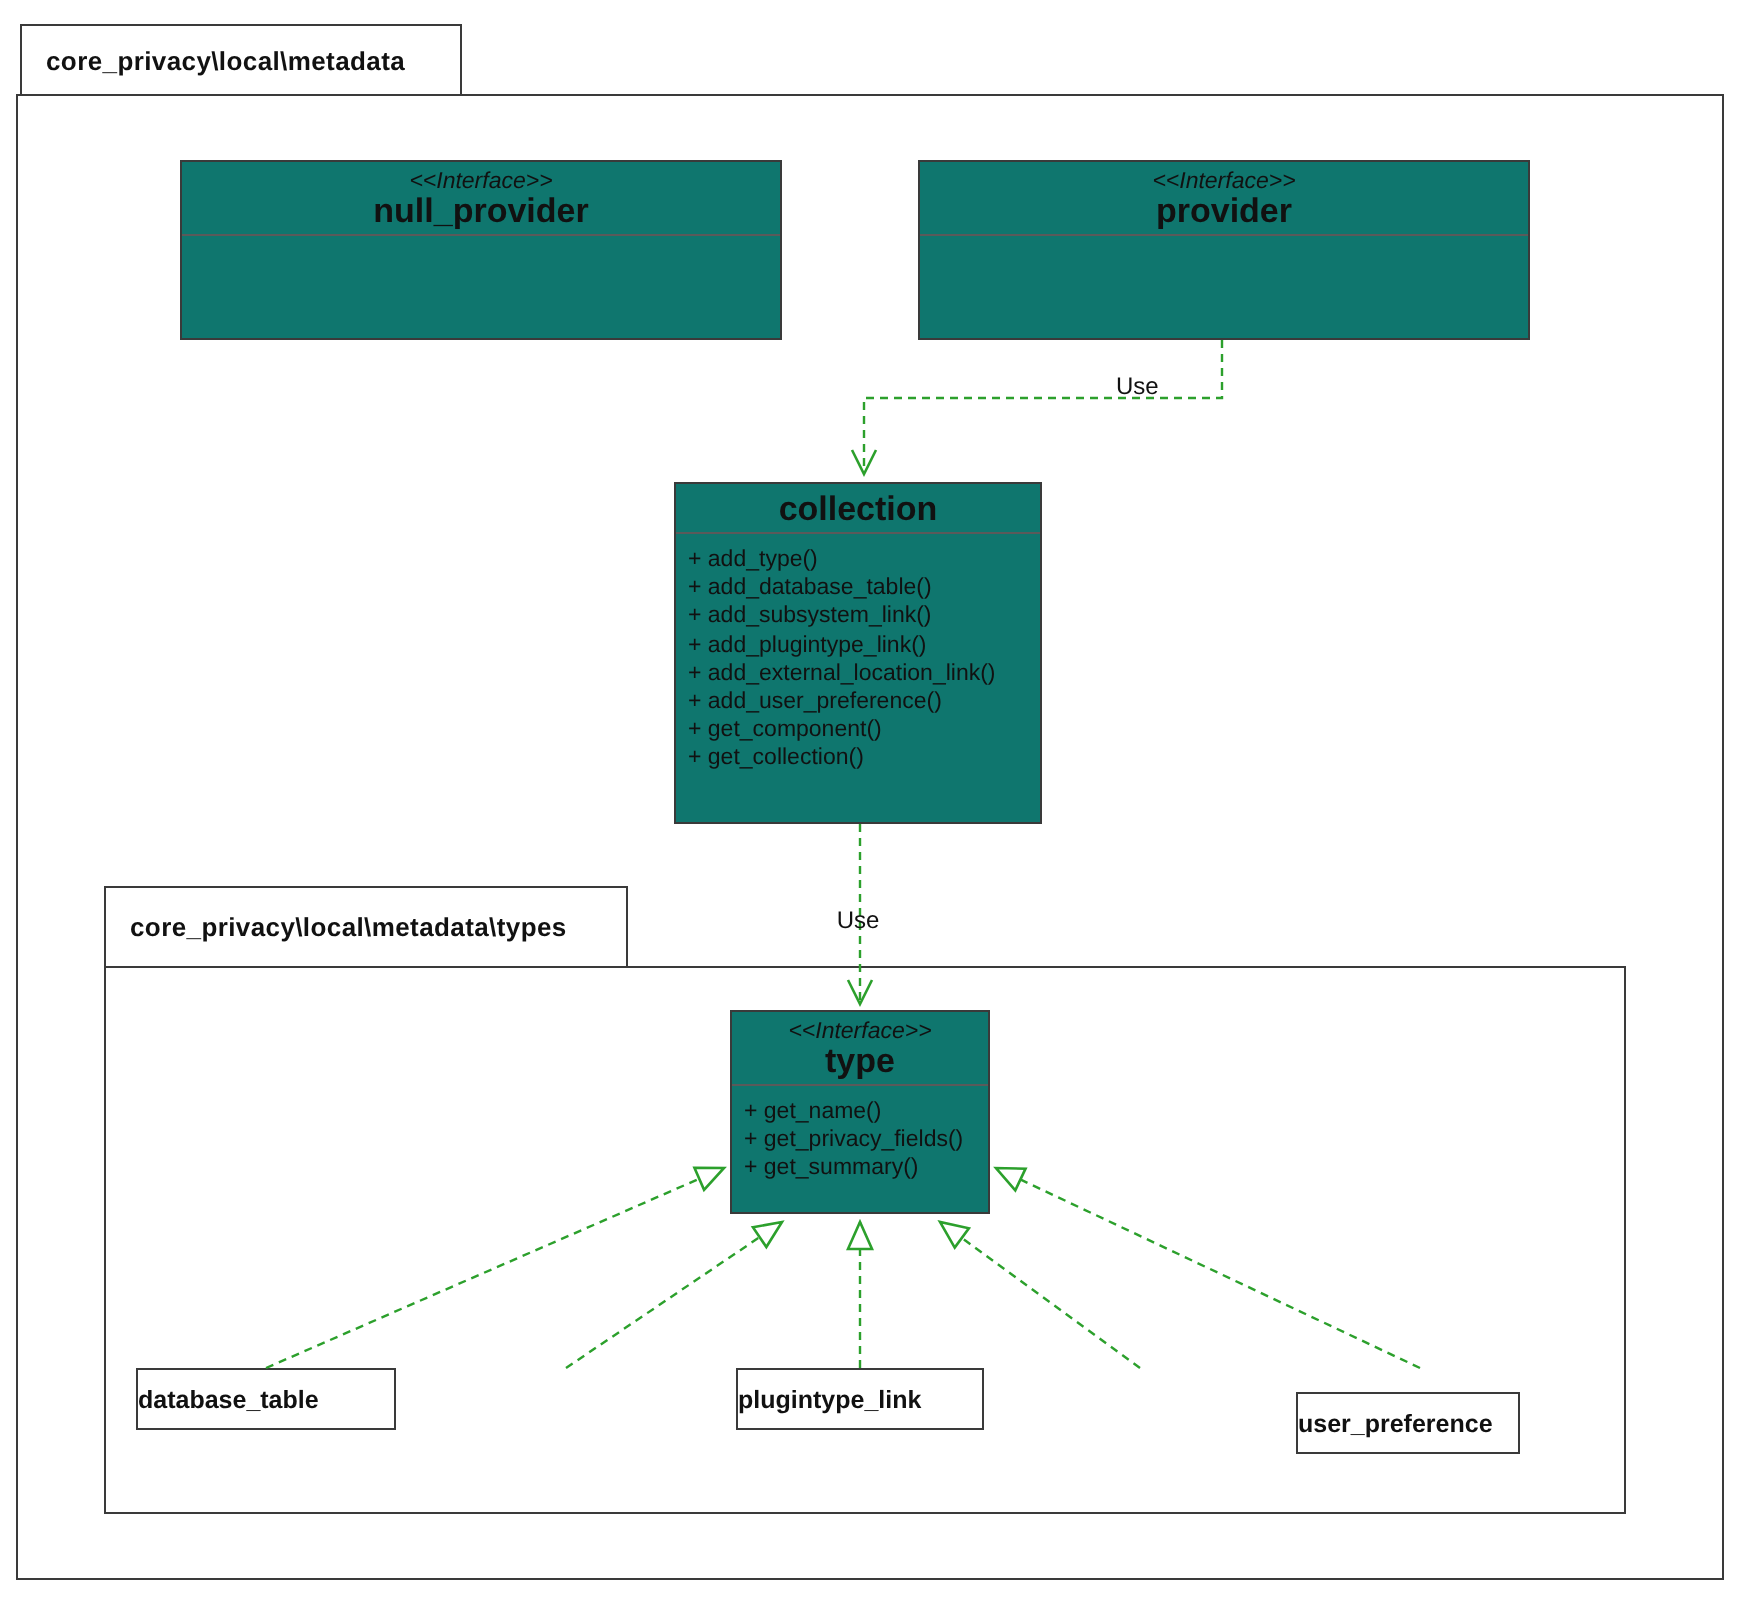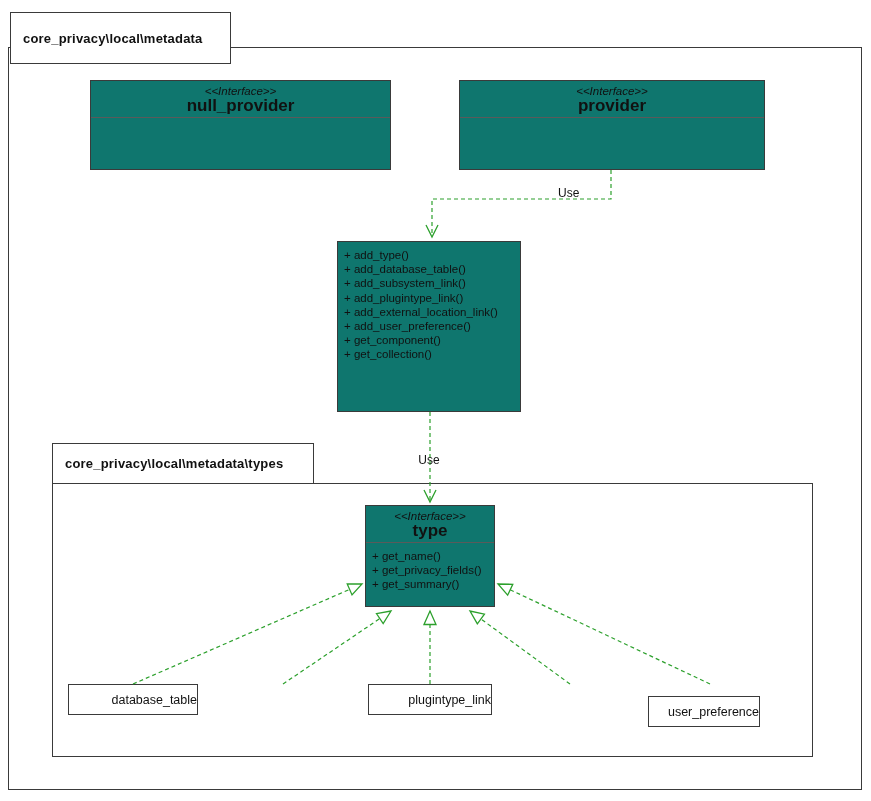--- a/index.html
+++ b/index.html
@@ -14,34 +14,34 @@
 
   
   .uml-class{position:absolute;border:1.3px solid #3a3a3a;background:#0f766e;z-index:3;box-sizing:border-box;}
   .uml-head{border-bottom:1.1px solid #5a5a5a;display:flex;flex-direction:column;justify-content:center;
             align-items:center;box-sizing:border-box;}
   .stereotype{font-style:italic;font-size:11.5px;line-height:13px;}
   .cls-name{font-weight:bold;font-size:17px;line-height:15px;text-align:center;}
   .uml-members{padding:6px 6px 0 6px;font-size:11.5px;line-height:14.2px;white-space:nowrap;}
 
   .uml-mini{position:absolute;border:1.3px solid #3a3a3a;background:#ffffff;z-index:3;box-sizing:border-box;
-            display:flex;align-items:center;justify-content:flex-end;font-weight:normal;font-size:12.5px;}
+            display:flex;align-items:center;justify-content:flex-start;font-weight:bold;font-size:12.5px;}
 
   
   svg.overlay{position:absolute;left:0;top:0;z-index:5;pointer-events:none;}
   .edge{fill:none;stroke:#2ca02c;stroke-width:1.2;stroke-dasharray:4 3;}
   .edge-label{font-family:"Liberation Sans",sans-serif;font-size:12px;fill:#111;}
 </style>
 </head>
 <body>
 
 <div class="canvas">
 
   <div class="pkg-body" style="left:8px;top:47px;width:852px;height:741px"></div>
-  <div class="pkg-tab" style="left:10px;top:12px;width:221px;height:52px">
+  <div class="pkg-tab" style="left:10px;top:12px;width:221px;height:36px">
     <span>core_privacy\local\metadata</span>
   </div>
 
   <div class="pkg-body" style="left:52px;top:483px;width:759px;height:272px"></div>
   <div class="pkg-tab" style="left:52px;top:443px;width:262px;height:41px">
     <span>core_privacy\local\metadata\types</span>
   </div>
 
   <div class="uml-class" style="left:90px;top:80px;width:301px;height:90px">
     <div class="uml-head" style="height:37px">
@@ -51,20 +51,23 @@
   </div>
 
   <div class="uml-class" style="left:459px;top:80px;width:306px;height:90px">
     <div class="uml-head" style="height:37px">
       <div class="stereotype">&lt;&lt;Interface&gt;&gt;</div>
       <div class="cls-name">provider</div>
     </div>
   </div>
 
   <div class="uml-class" style="left:337px;top:241px;width:184px;height:171px">
+    <div class="uml-head" style="height:25px">
+      <div class="cls-name">collection</div>
+    </div>
     <div class="uml-members">
         <div>+ add_type()</div>
         <div>+ add_database_table()</div>
         <div>+ add_subsystem_link()</div>
         <div>+ add_plugintype_link()</div>
         <div>+ add_external_location_link()</div>
         <div>+ add_user_preference()</div>
         <div>+ get_component()</div>
         <div>+ get_collection()</div>
       </div>

